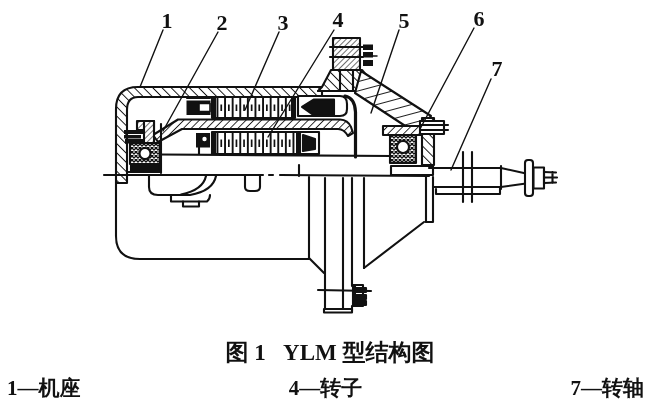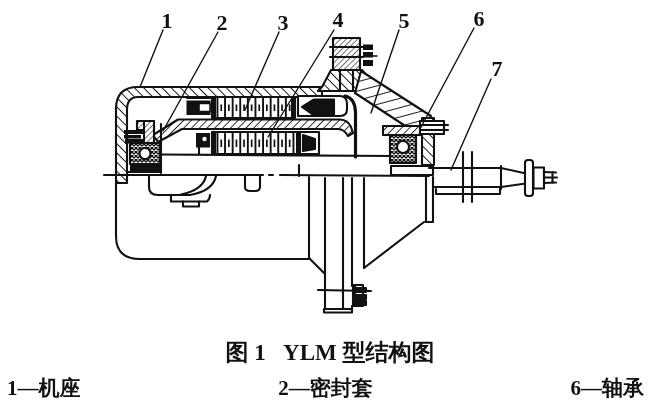--- a/index.html
+++ b/index.html
@@ -215,16 +215,16 @@
 <text x="338" y="27">4</text>
 <text x="404" y="28">5</text>
 <text x="479" y="26">6</text>
 <text x="497" y="76">7</text>
 </g>
 </svg>
 
 <div id="cap">图 1&nbsp;&nbsp;&nbsp;YLM 型结构图</div>
 <div id="leg">
       <span>1—机座</span>
-      <span>2—密封套</span>
-      <span>6—轴承</span>
+      <span>4—转子</span>
+      <span>7—转轴</span>
     </div>
 </div>
 
 </body></html>

